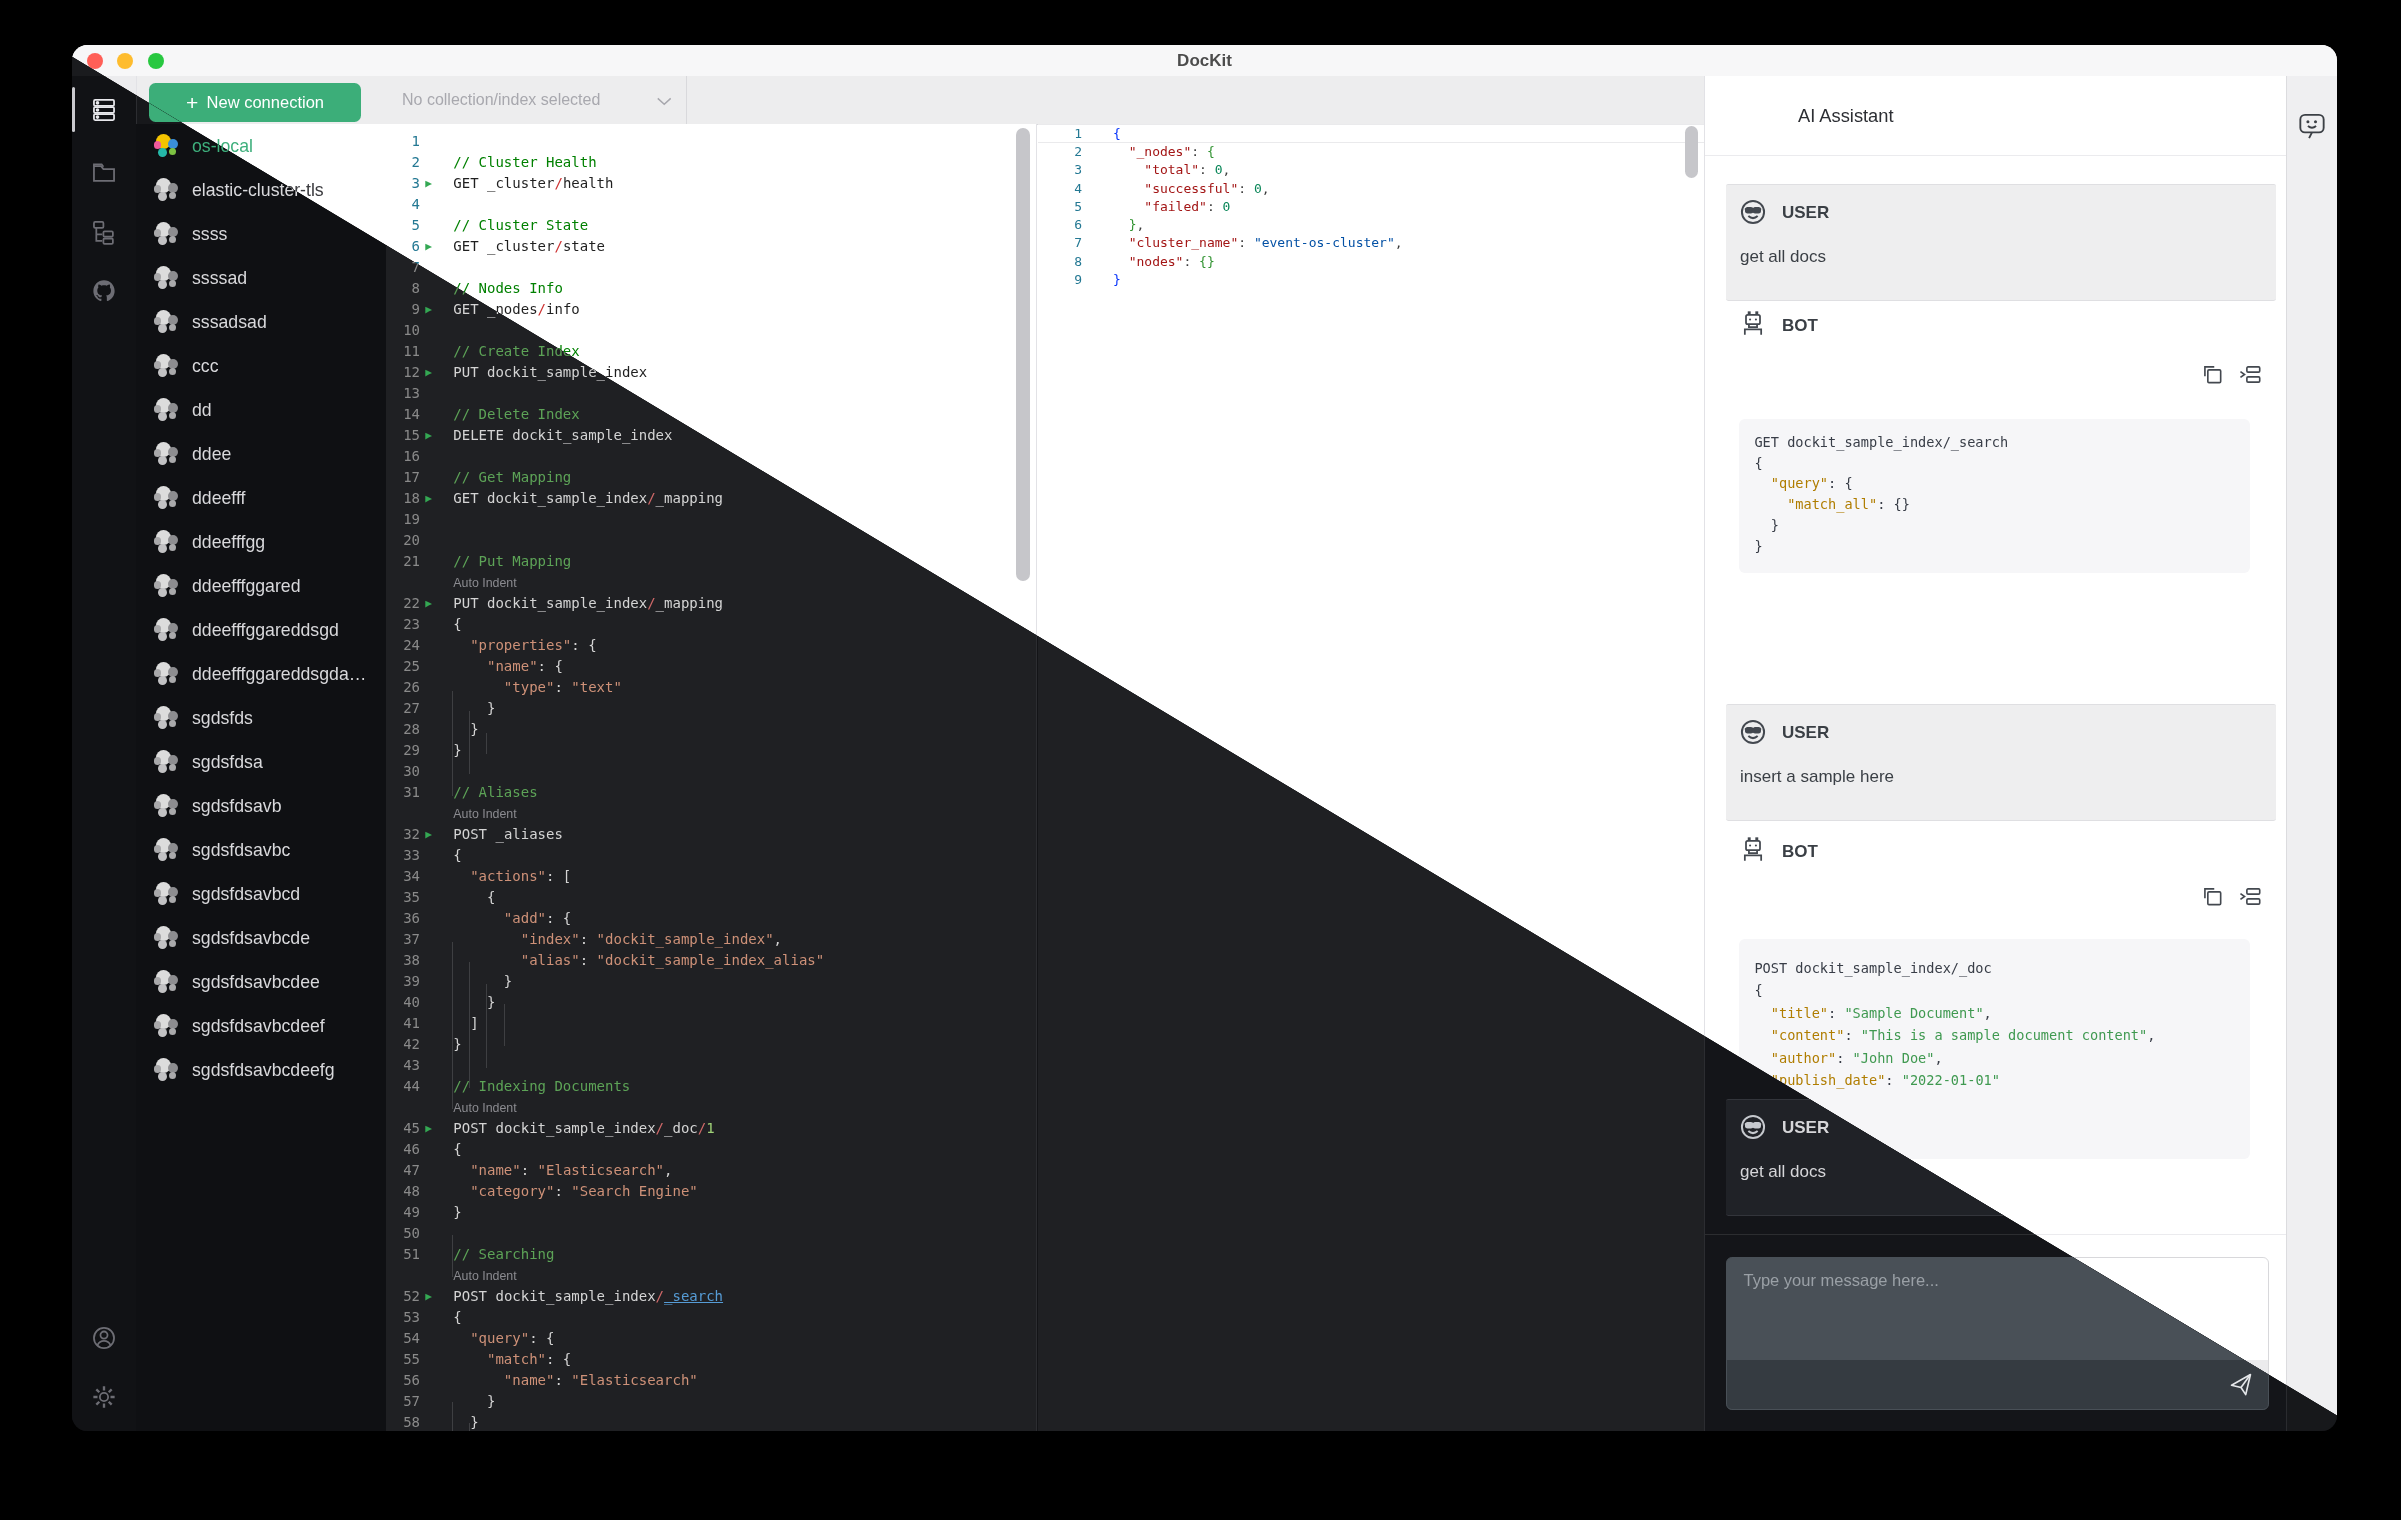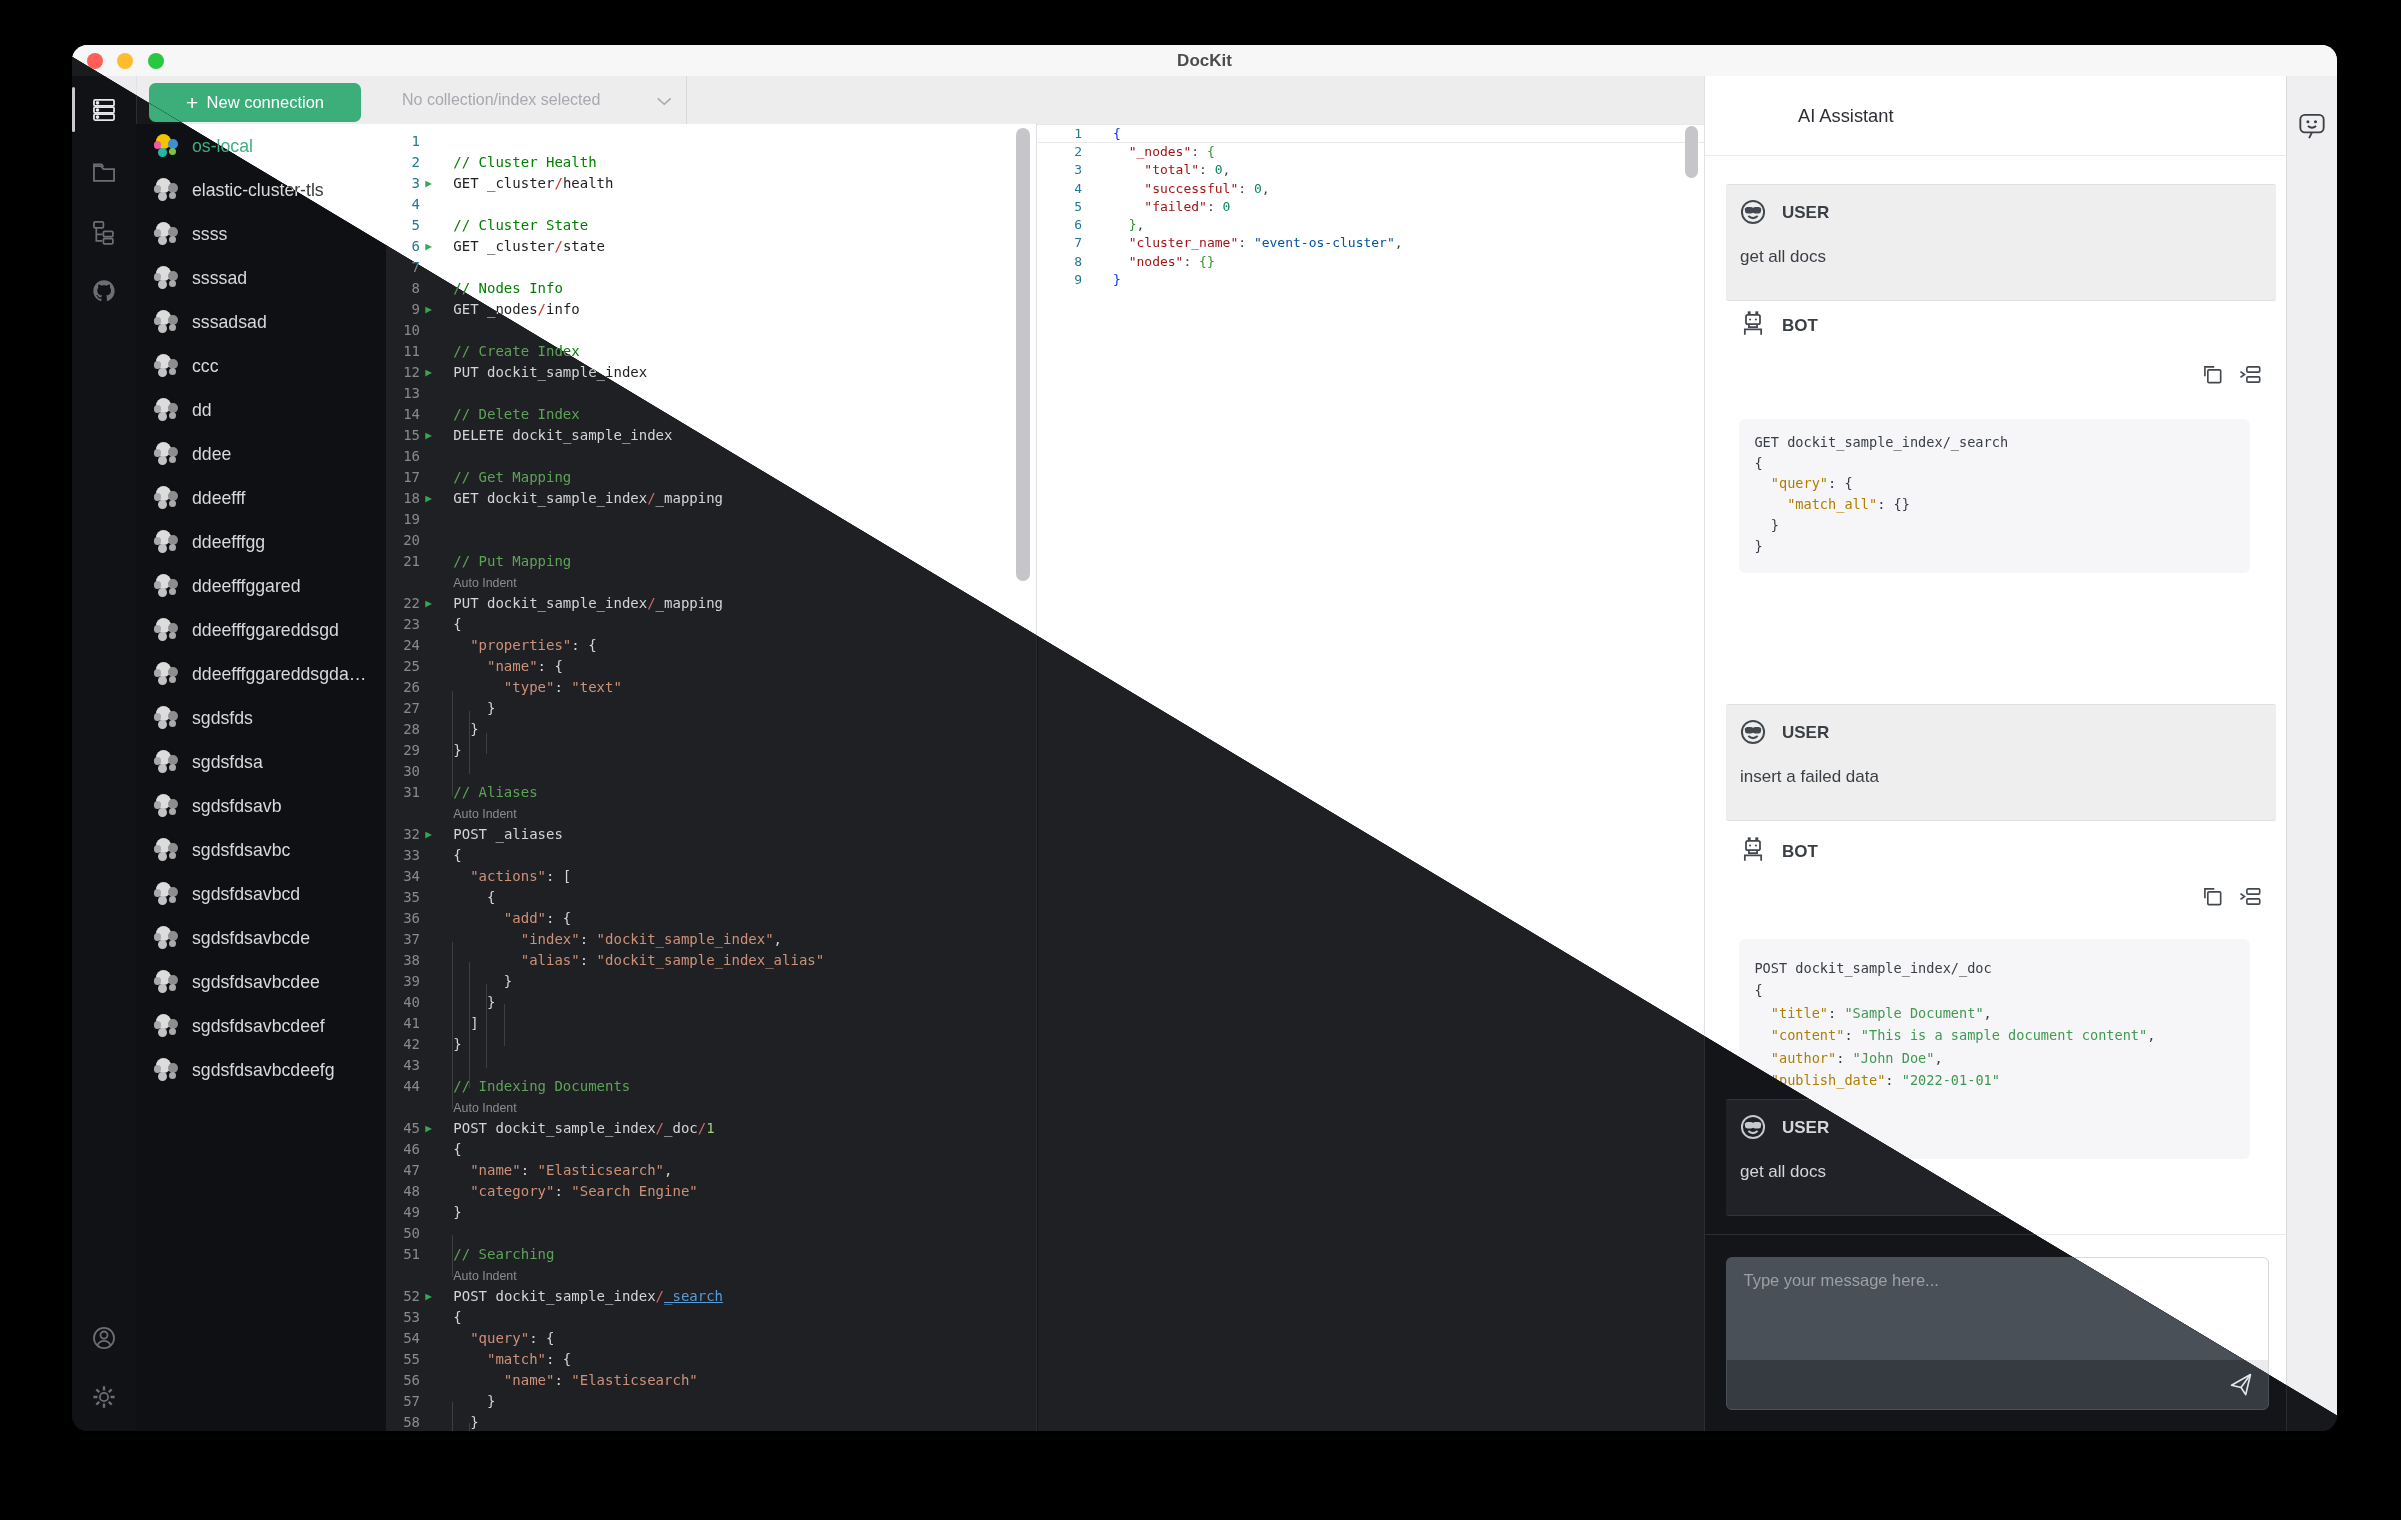--- a/index.html
+++ b/index.html
@@ -878,21 +878,21 @@
             <span class="avatar">
               <svg width="28" height="28" viewBox="0 0 48 48" fill="none" stroke="currentColor" stroke-width="3.4">
                 <circle cx="24" cy="24" r="19"></circle>
                 <path d="M10 19 h28" stroke-width="3"></path>
                 <rect x="12" y="17" width="11" height="8" rx="2.5" fill="currentColor"></rect>
                 <rect x="25" y="17" width="11" height="8" rx="2.5" fill="currentColor"></rect>
                 <path d="M16 31 q8 7 16 0"></path>
               </svg>
             </span>
             <span class="wholabel">USER</span>
-            <span class="umsg">insert a failed data</span>
+            <span class="umsg">insert a sample here</span>
           </div>
 
           <div class="bothead" style="top:759px">
             <span class="avatar">
               <svg width="28" height="28" viewBox="0 0 48 48" fill="none" stroke="currentColor" stroke-width="3">
                 <rect x="12" y="10" width="24" height="16" rx="3"></rect>
                 <rect x="15" y="4" width="5" height="5" fill="currentColor" stroke="none"></rect>
                 <rect x="28" y="4" width="5" height="5" fill="currentColor" stroke="none"></rect>
                 <circle cx="19" cy="18" r="1.8" fill="currentColor" stroke="none"></circle>
                 <circle cx="29" cy="18" r="1.8" fill="currentColor" stroke="none"></circle>

